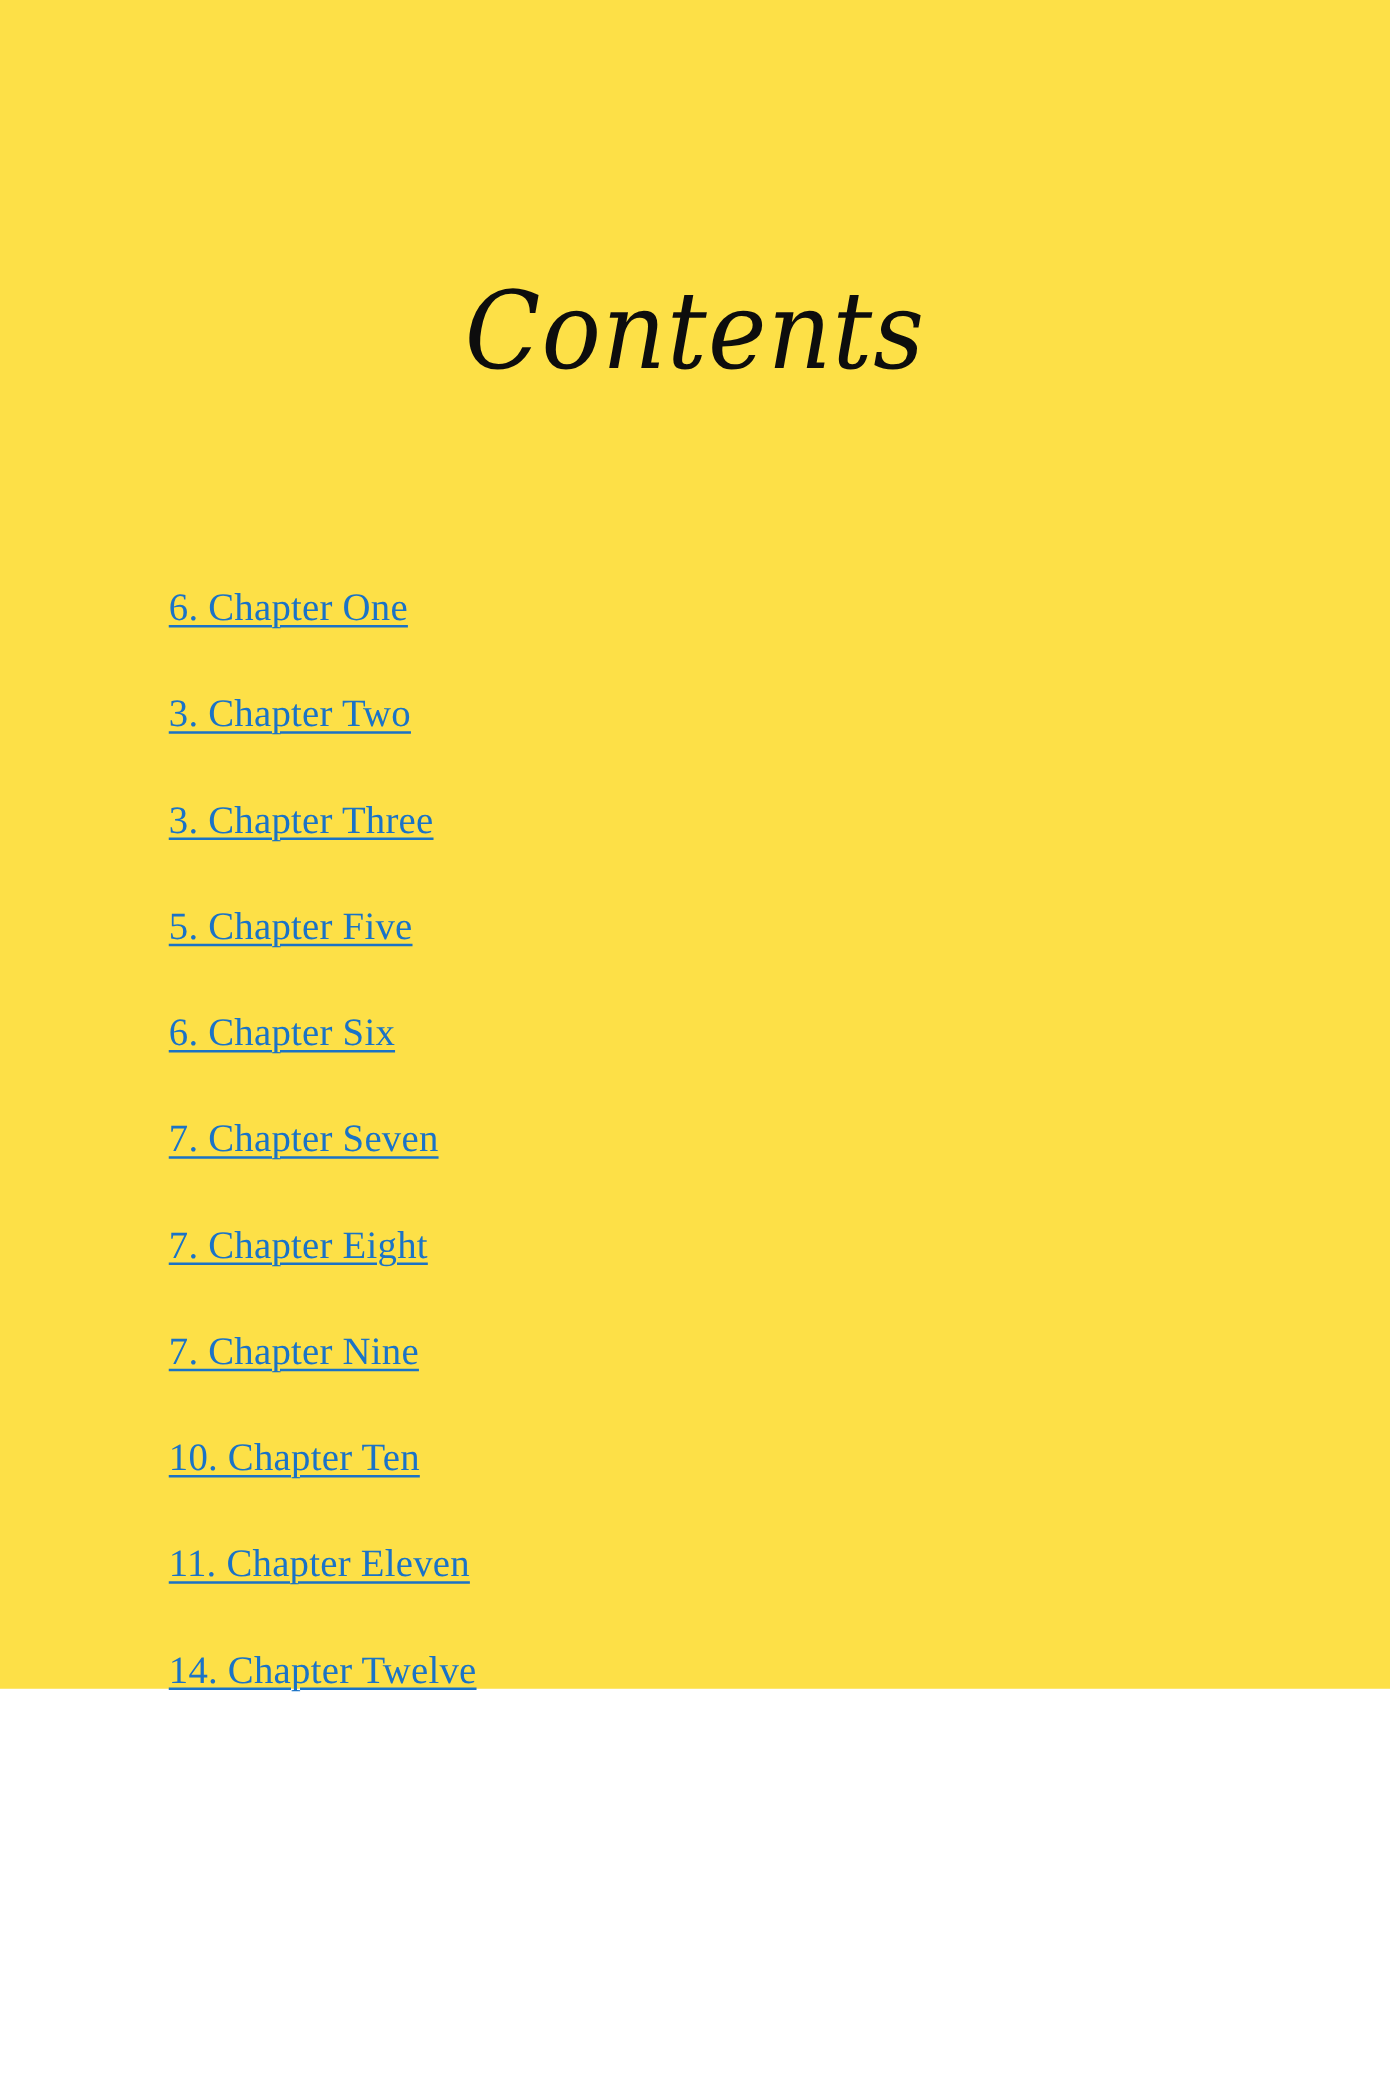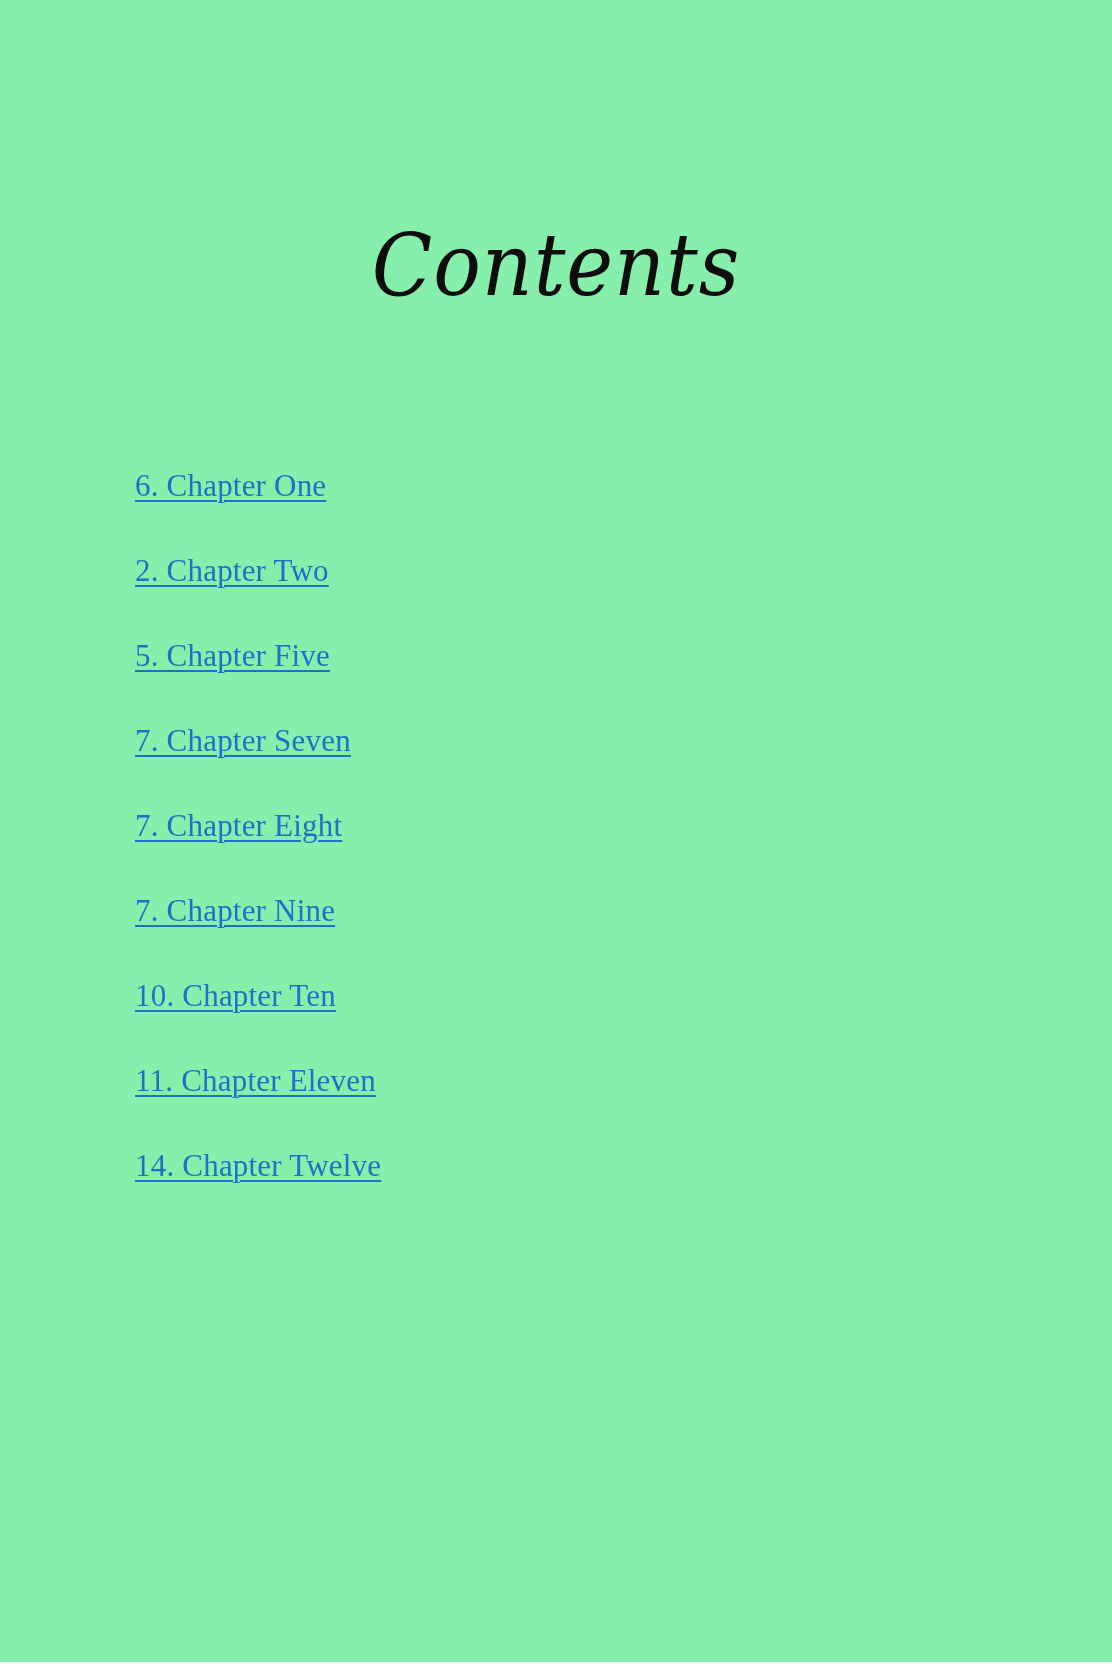--- a/index.html
+++ b/index.html
@@ -11,24 +11,24 @@
     width: 1112px;
     height: 1667px;
     position: relative;
     font-family: "Liberation Serif", serif;
     color: #000000;
     overflow: hidden;
   }
 
   .page {
     width: 1112px;
-    height: 1662px;
+    height: 1351px;
     position: relative;
     box-sizing: border-box;
-    background: #86efac;
+    background: #fde047;
   }
 
   .toc-title {
     position: absolute;
     top: 222px;
     left: 0;
     width: 1112px;
     text-align: center;
     font-family: "DejaVu Serif", serif;
     font-style: italic;
@@ -72,24 +72,30 @@
 
 <div class="page">
 
   <div class="toc-title">Contents</div>
 
   <ul class="toc-list">
     <li class="toc-item">
       <a class="toc-link">6. Chapter One</a>
     </li>
     <li class="toc-item">
-      <a class="toc-link">2. Chapter Two</a>
+      <a class="toc-link">3. Chapter Two</a>
+    </li>
+    <li class="toc-item">
+      <a class="toc-link">3. Chapter Three</a>
     </li>
     <li class="toc-item">
       <a class="toc-link">5. Chapter Five</a>
+    </li>
+    <li class="toc-item">
+      <a class="toc-link">6. Chapter Six</a>
     </li>
     <li class="toc-item">
       <a class="toc-link">7. Chapter Seven</a>
     </li>
     <li class="toc-item">
       <a class="toc-link">7. Chapter Eight</a>
     </li>
     <li class="toc-item">
       <a class="toc-link">7. Chapter Nine</a>
     </li>

